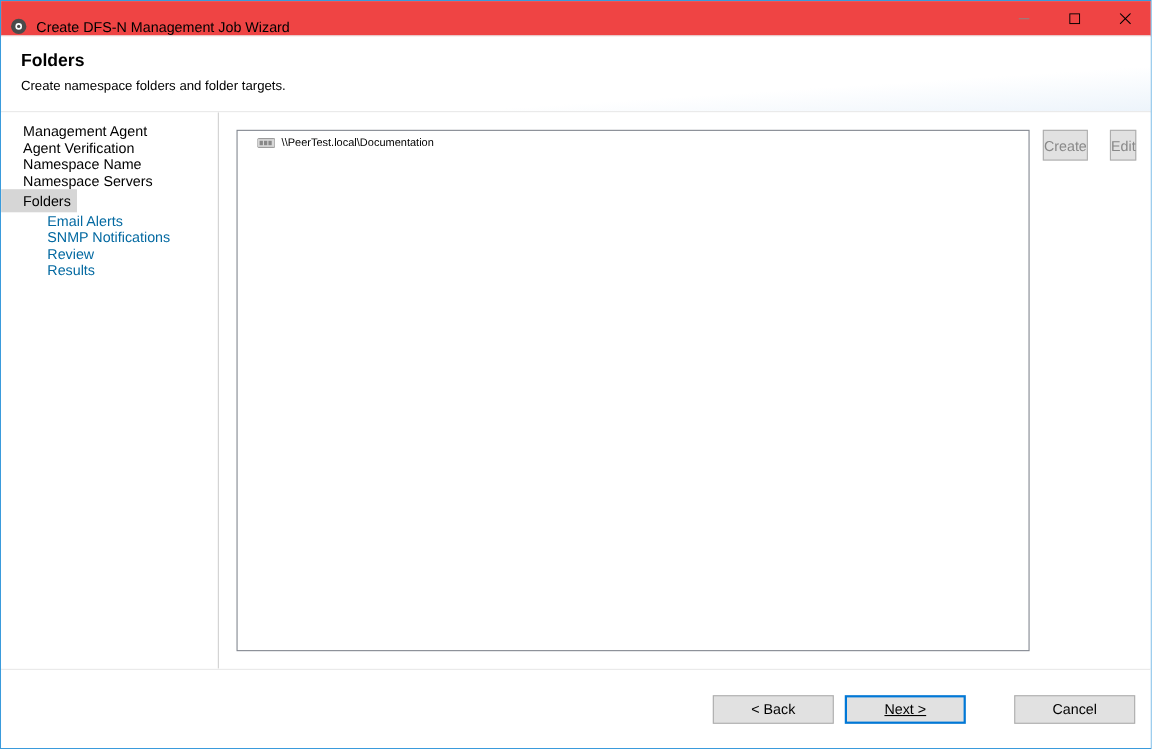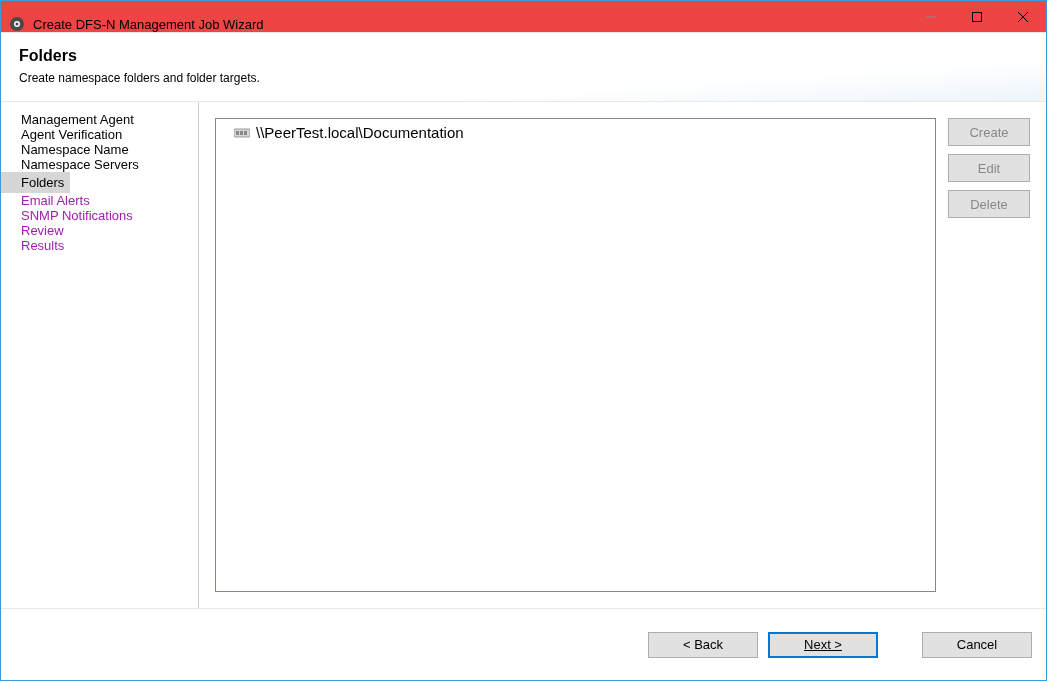--- a/index.html
+++ b/index.html
@@ -101,21 +101,22 @@
       font-size: 13px;
       color: #000;
     }
     .sidebar-item.selected {
       background: #d6d6d6;
       padding-left: 20px;
       padding-right: 6px;
       display: inline-block;
     }
     .sidebar-item.disabled {
-      color: #a21caf;
+      color: #0369a1;
+      margin-left: 22px;
     }
     .sidebar-row {
       padding: 0;
     }
     .content {
       flex: 1;
       display: flex;
       padding: 16px 16px 16px 16px;
       gap: 12px;
     }
@@ -124,34 +125,34 @@
       border: 1px solid #828790;
       background: #fff;
       padding: 4px 6px;
       overflow: auto;
     }
     .tree-item {
       display: flex;
       align-items: center;
       gap: 6px;
       padding: 1px 2px 1px 12px;
-      font-size: 15px;
+      font-size: 10px;
     }
     .tree-icon {
       width: 16px;
       height: 12px;
       display: flex;
       align-items: center;
       justify-content: center;
     }
     .action-col {
       width: 82px;
       display: flex;
-      flex-direction: column;
-      gap: 8px;
+      flex-direction: row;
+      gap: 20px;
     }
     .action-btn {
       height: 28px;
       background: #e1e1e1;
       border: 1px solid #adadad;
       color: #888888;
       font-size: 13px;
       font-family: inherit;
       cursor: default;
     }

